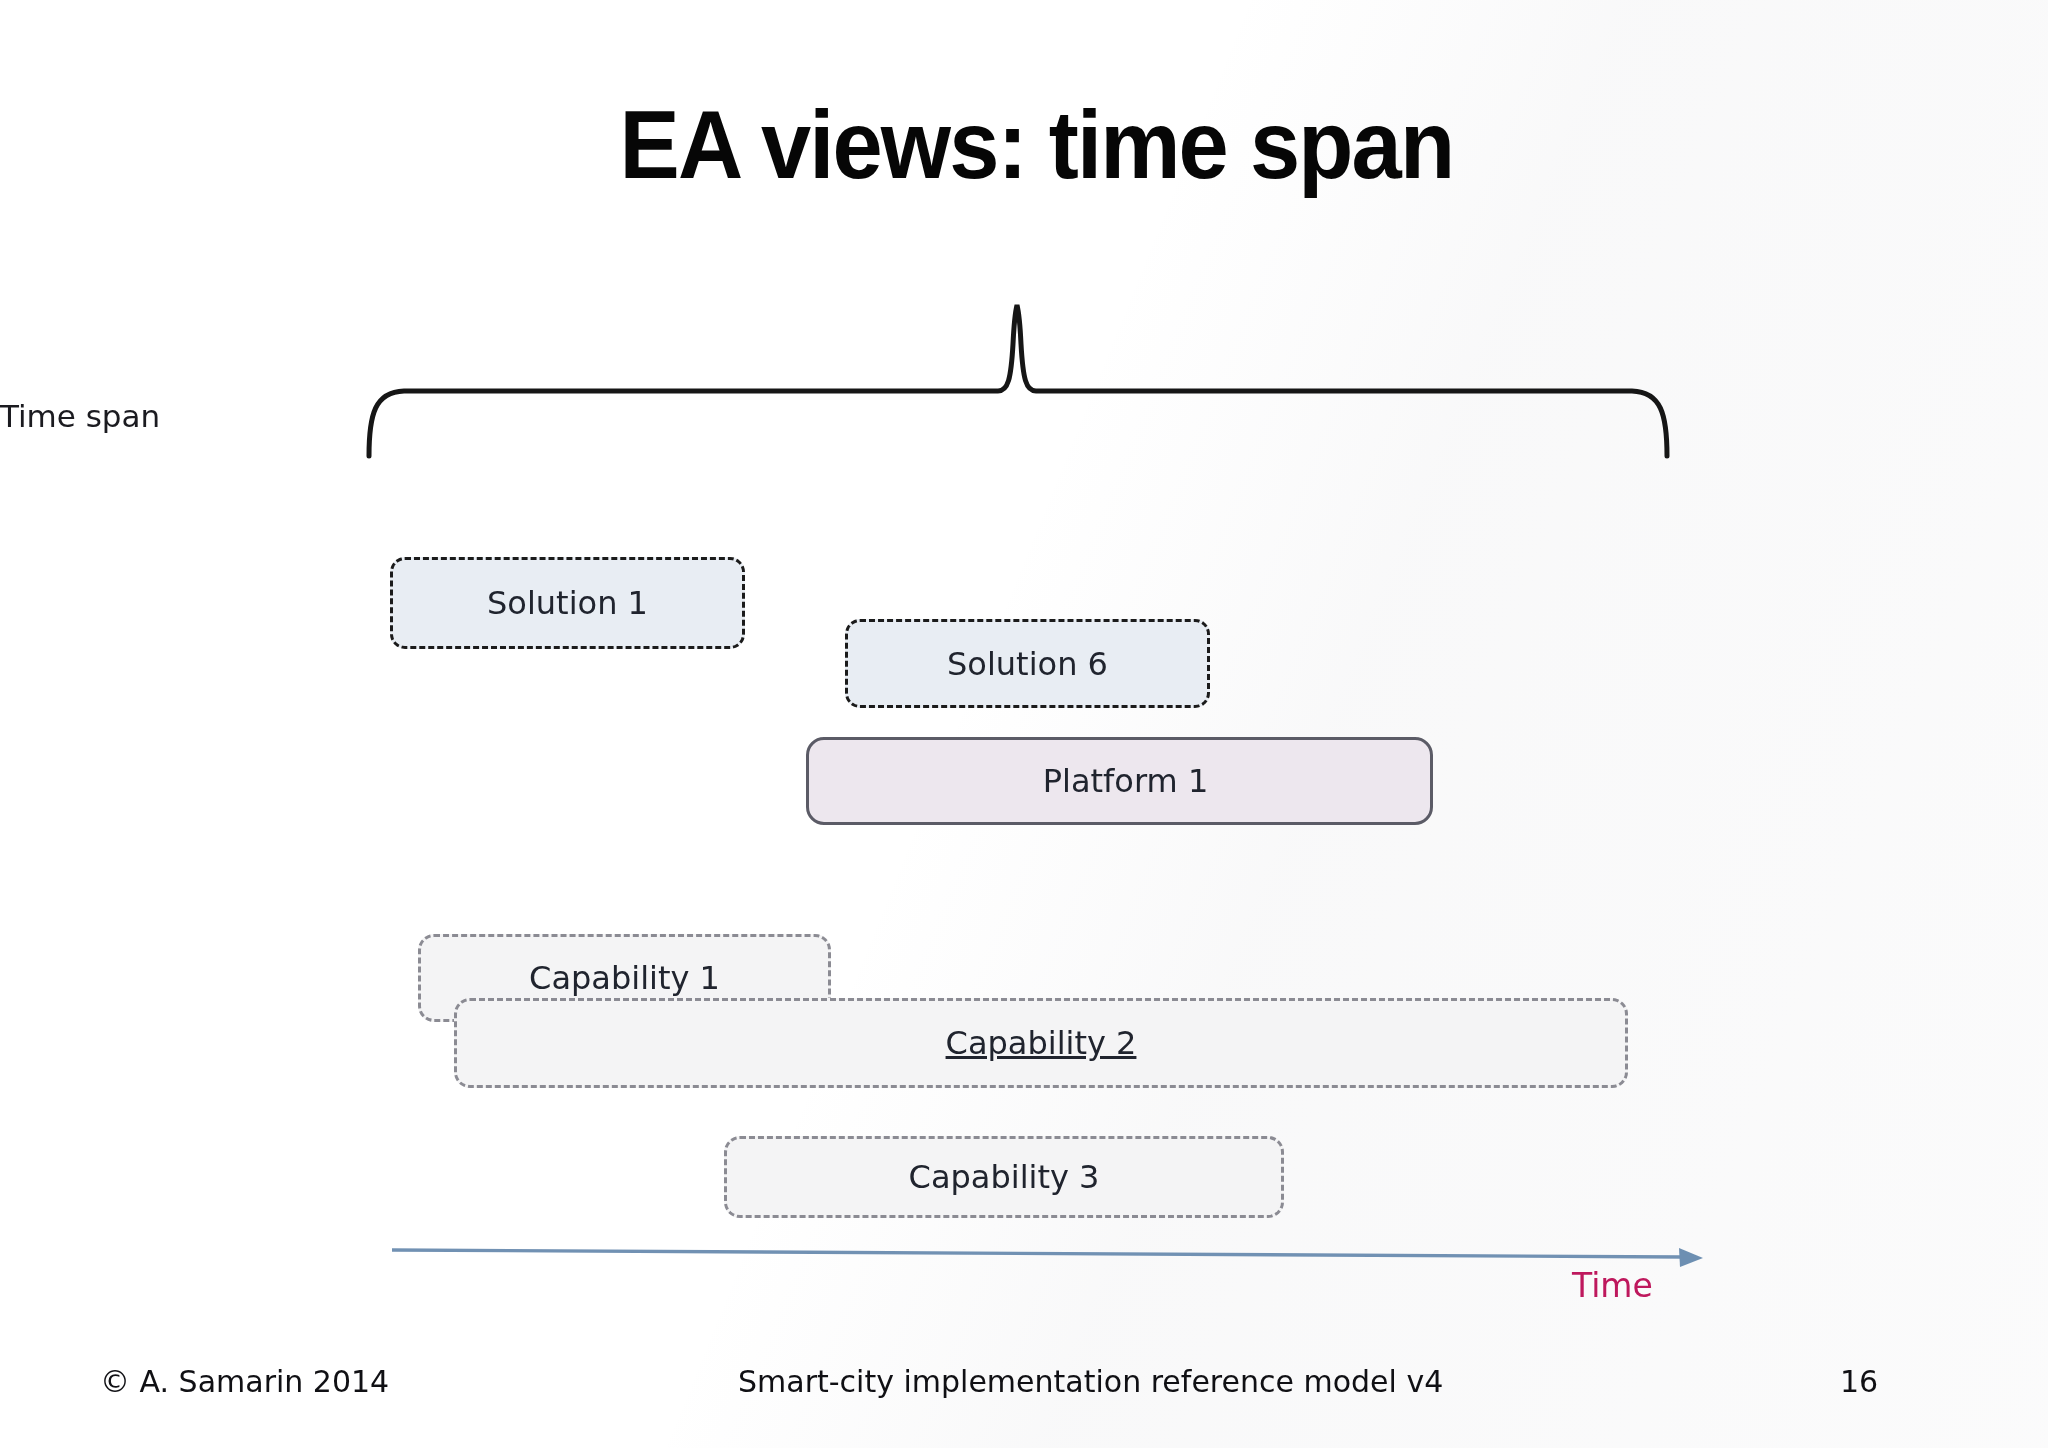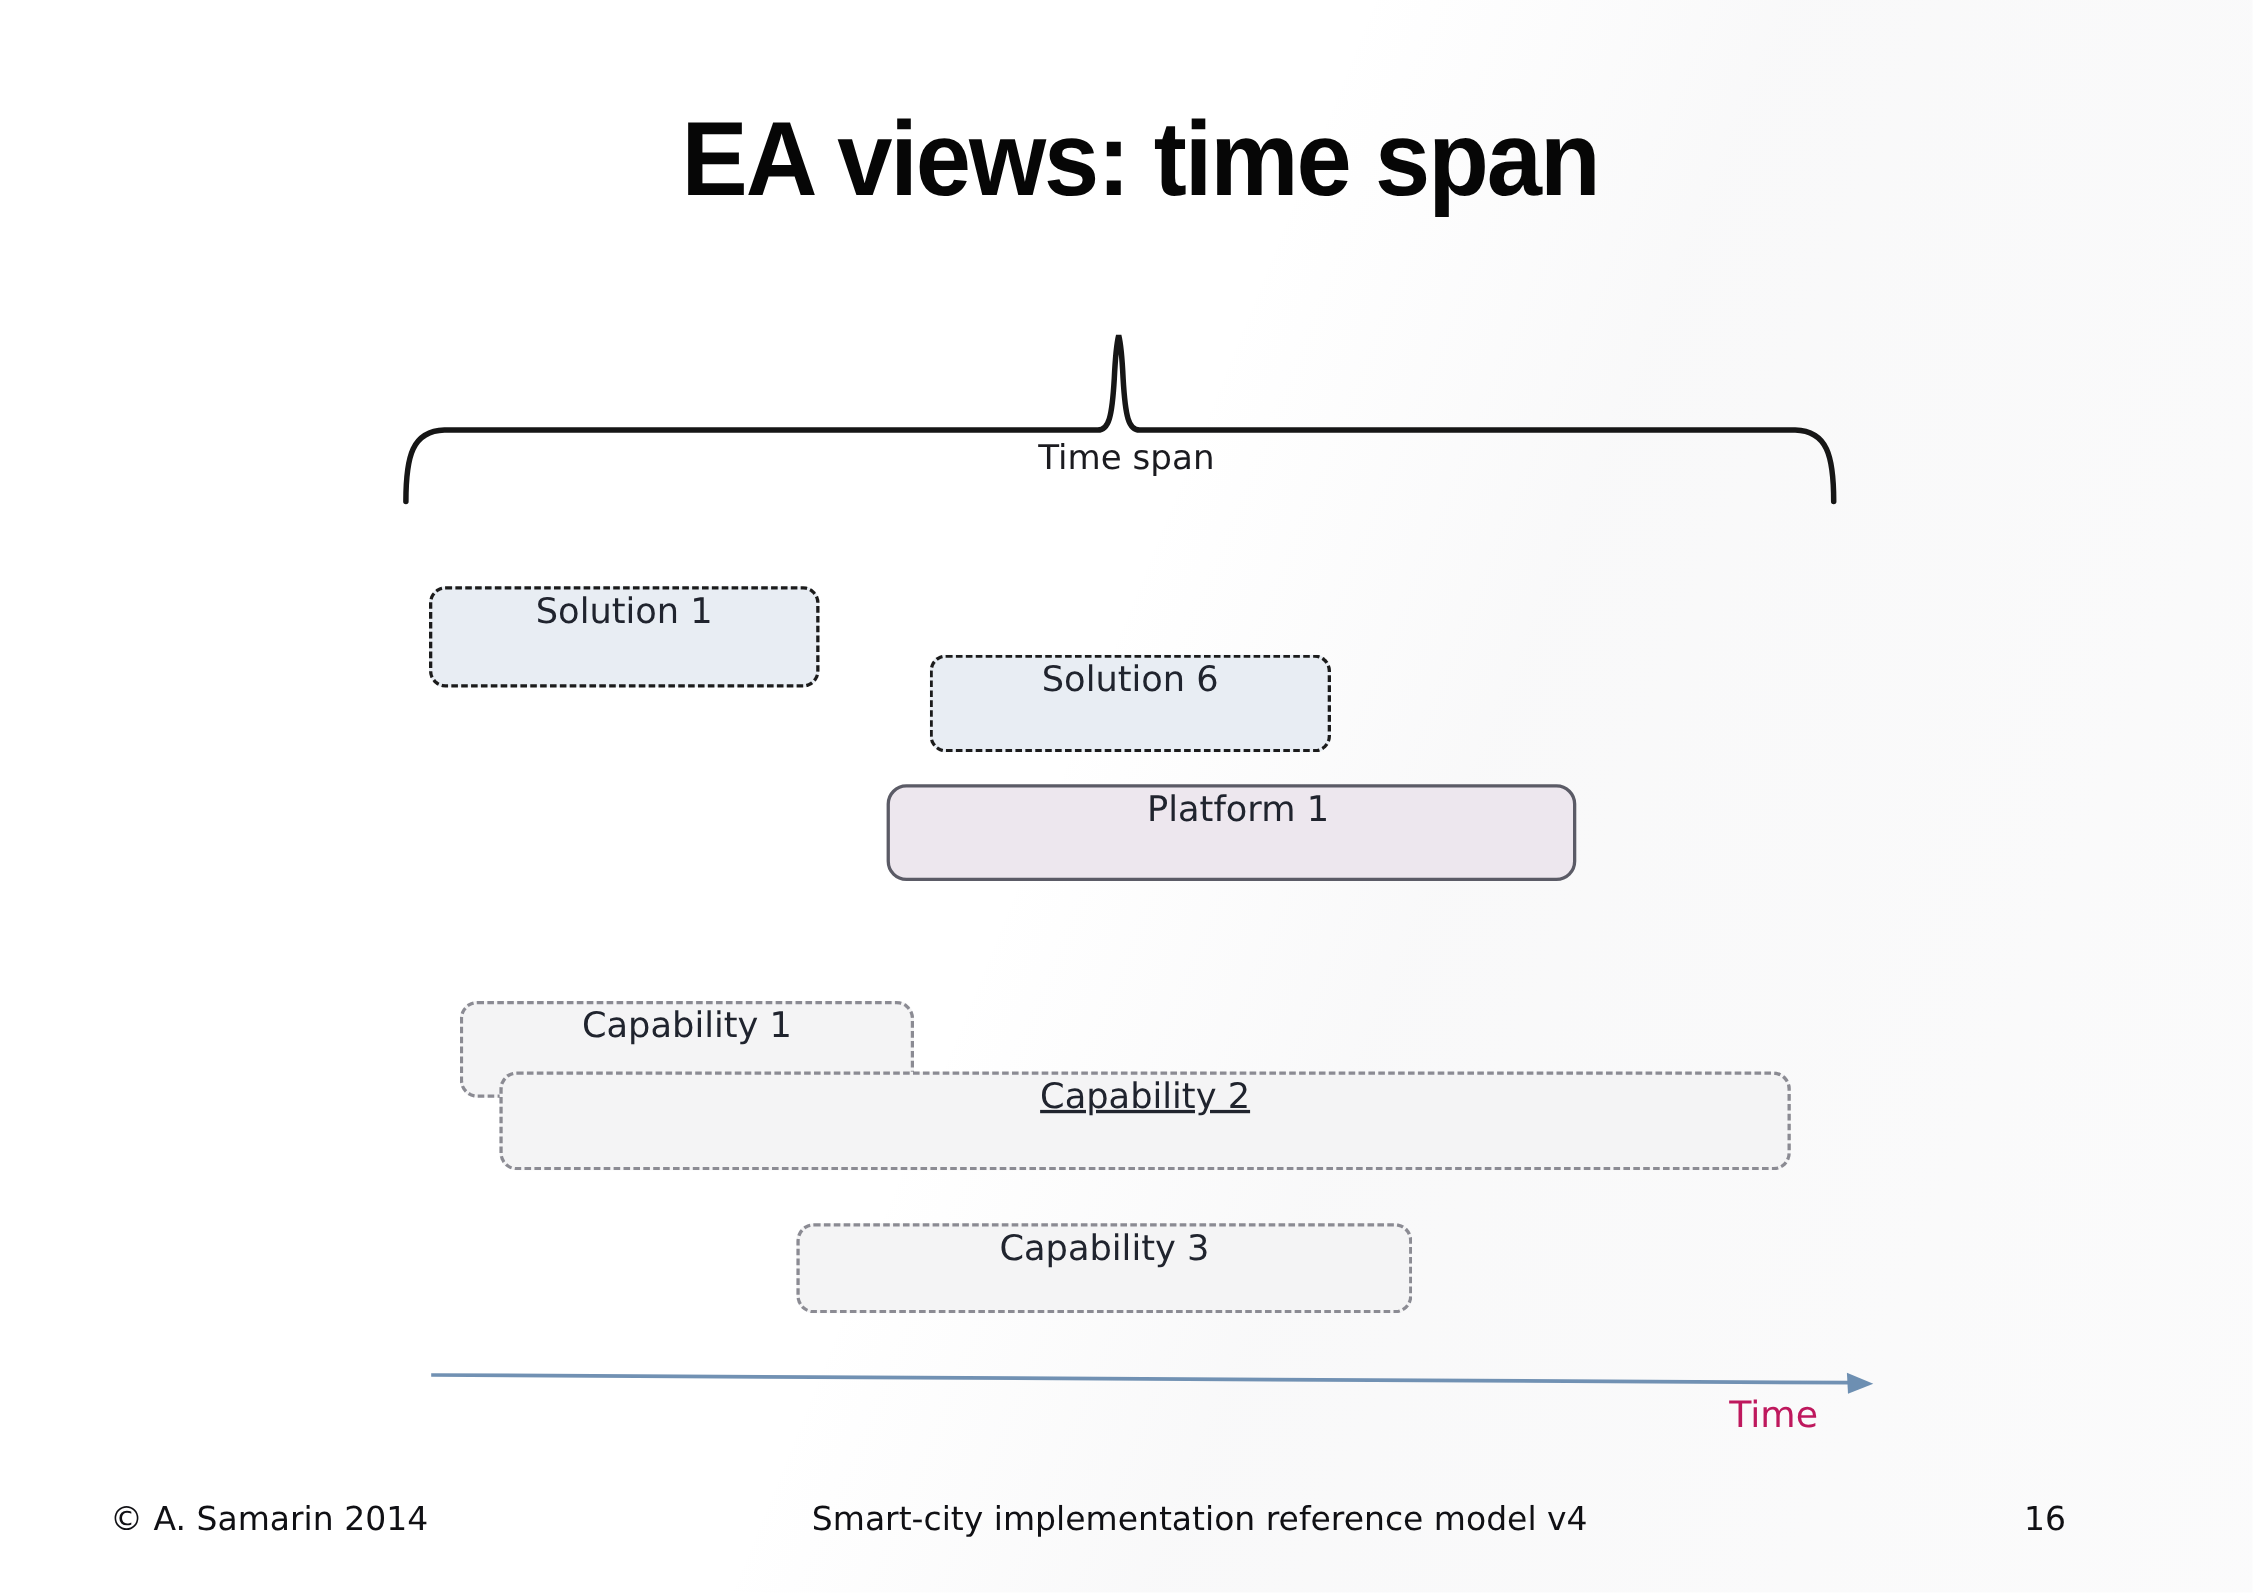--- a/index.html
+++ b/index.html
@@ -39,33 +39,34 @@
   .overlay-svg {
     position: absolute;
     left: 0; top: 0;
     width: 2048px; height: 1448px;
     z-index: 2;
     pointer-events: none;
   }
   .brace-label {
     position: absolute;
     left: 0; right: 0; top: 398px;
-    text-align: center;
     font-size: 31px;
     color: #1b1b20;
     z-index: 3;
   }
   .box {
     position: absolute;
     display: flex;
+    align-items: center;
     justify-content: center;
     font-size: 32px;
     color: var(--text, #20242e);
     z-index: 3;
     box-sizing: border-box;
+    margin-top: 24px;
   }
   .box-solution {
     background: var(--solution-fill, #e8edf3);
     border: 3px dashed var(--solution-border, #1b1b1b);
     border-radius: 15px;
   }
   .box-platform {
     background: var(--platform-fill, #ede7ee);
     border: 3px solid var(--platform-border, #5b5b66);
     border-radius: 18px;

